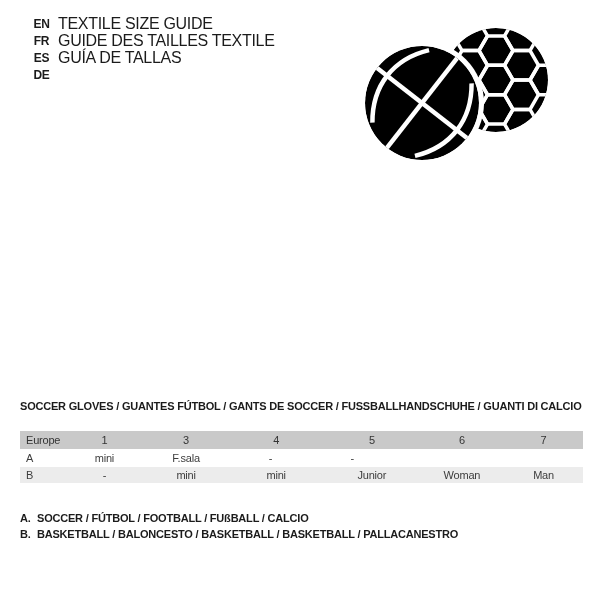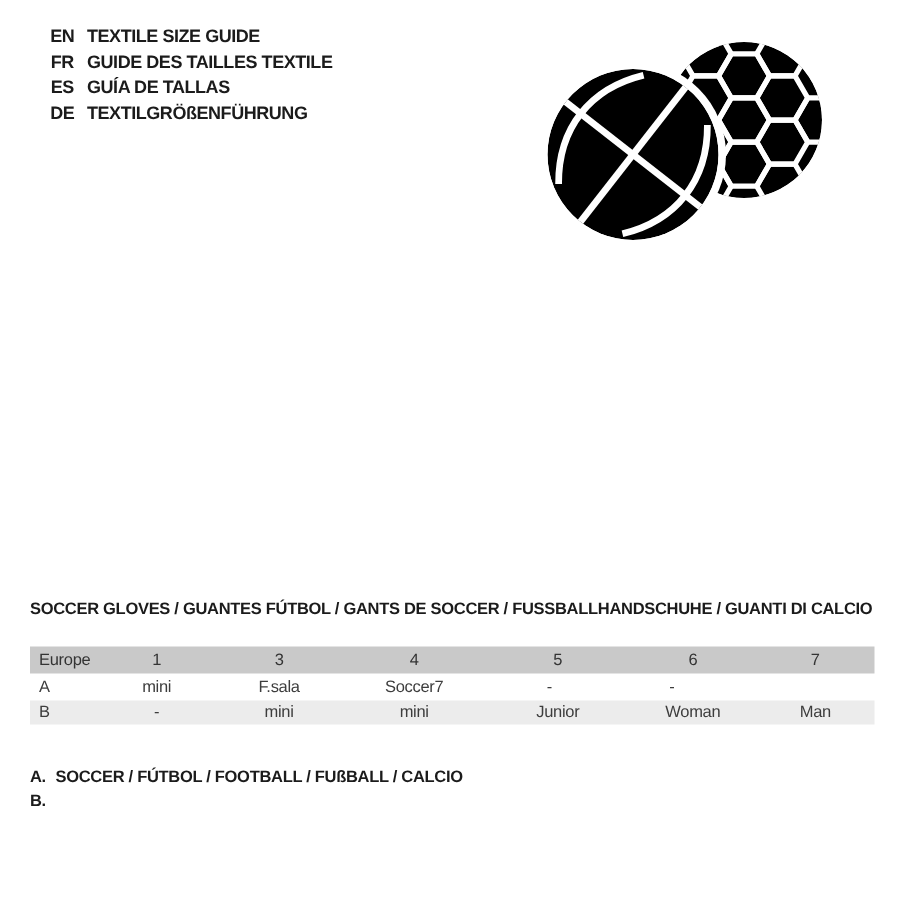--- a/index.html
+++ b/index.html
@@ -7,21 +7,21 @@
     position:relative; width:600px; height:600px; background:#ffffff;
     font-family:"Liberation Sans", sans-serif; overflow:hidden;
     color:#1b1b1b;
   }
   
   .lang-block { position:absolute; left:25px; top:15px; }
   .lang-row { display:flex; height:17px; align-items:center; }
   .lang-code {
     width:33px; font-size:12px; font-weight:bold; letter-spacing:-0.3px;text-align:center;
   }
-  .lang-label { font-size:12px; font-weight:bold; letter-spacing:-0.3px; }
+  .lang-label { font-size:16px; font-weight:normal; letter-spacing:-0.3px; }
   
   .balls-icon { position:absolute; left:364px; top:24px; }
   
   .table-section { position:absolute; left:20px; top:400px; width:563px; }
   .table-title {
     font-size:11px; font-weight:bold; letter-spacing:-0.2px; height:12px;
     white-space:nowrap;
   }
   .size-table { margin-top:19px; }
   .t-row { display:flex; width:100%; }
@@ -62,21 +62,20 @@
     <div class="lang-row">
       <span class="lang-code">FR</span>
       <span class="lang-label">GUIDE DES TAILLES TEXTILE</span>
     </div>
     <div class="lang-row">
       <span class="lang-code">ES</span>
       <span class="lang-label">GUÍA DE TALLAS</span>
     </div>
     <div class="lang-row">
       <span class="lang-code">DE</span>
-      <span class="lang-label">TEXTILGRÖßENFÜHRUNG</span>
     </div>
   </div>
 
   <svg class="balls-icon" width="186" height="140" viewBox="0 0 186 140" aria-hidden="true">
     <defs>
       <clipPath id="clip-soccer">
           <circle cx="132" cy="56" r="52"></circle>
         </clipPath>
       <clipPath id="clip-basket">
           <circle cx="58" cy="79" r="57"></circle>
@@ -122,21 +121,20 @@
         <div class="t-cell c2">3</div>
         <div class="t-cell c3">4</div>
         <div class="t-cell c4">5</div>
         <div class="t-cell c5">6</div>
         <div class="t-cell c6">7</div>
       </div>
       <div class="t-row r-a">
         <div class="t-cell c0">A</div>
         <div class="t-cell c1">mini</div>
         <div class="t-cell c2">F.sala</div>
-        <div class="t-cell c3">Soccer7</div>
         <div class="t-cell c5">-</div>
         <div class="t-cell c6">-</div>
       </div>
       <div class="t-row r-b">
         <div class="t-cell c0">B</div>
         <div class="t-cell c1">-</div>
         <div class="t-cell c2">mini</div>
         <div class="t-cell c3">mini</div>
         <div class="t-cell c4">Junior</div>
         <div class="t-cell c5">Woman</div>
@@ -144,17 +142,18 @@
       </div>
     </div>
 
     <div class="legend">
       <div class="legend-line">
         <span class="legend-marker">A.</span>
         <span class="legend-text">SOCCER / FÚTBOL / FOOTBALL / FUßBALL / CALCIO</span>
       </div>
       <div class="legend-line">
         <span class="legend-marker">B.</span>
+        <span class="legend-text">BASKETBALL / BALONCESTO / BASKETBALL / BASKETBALL / PALLACANESTRO</span>
       </div>
     </div>
   </div>
 
 </div>
 
 </body></html>

